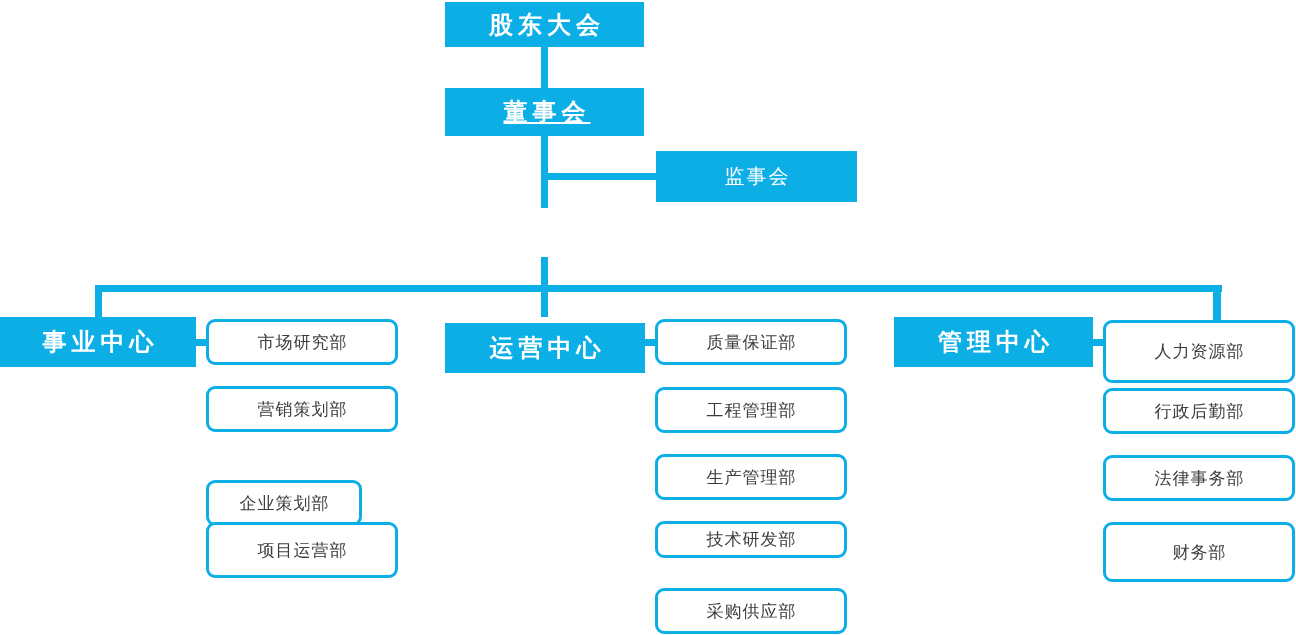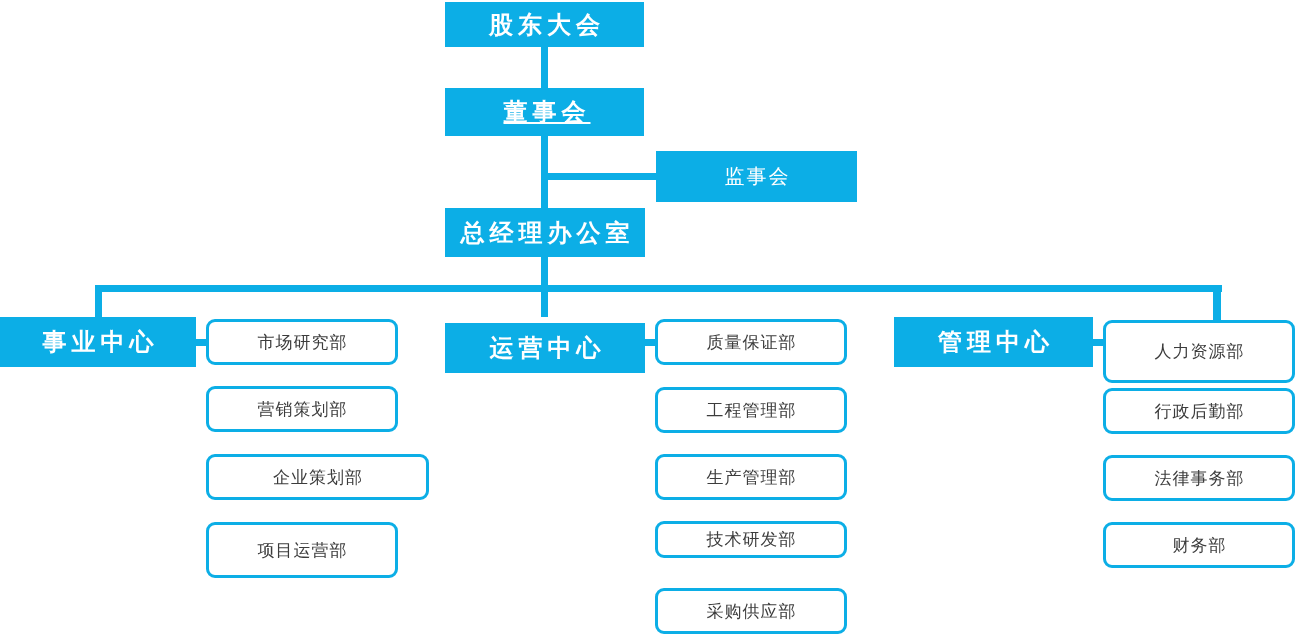--- a/index.html
+++ b/index.html
@@ -68,35 +68,34 @@
   <div class="line" style="left:95px;top:292px;width:7px;height:25px;"></div>
   <div class="line" style="left:541px;top:292px;width:7px;height:25px;"></div>
   <div class="line" style="left:1213px;top:292px;width:8px;height:28px;"></div>
   <div class="line" style="left:196px;top:339px;width:10px;height:7px;"></div>
   <div class="line" style="left:645px;top:339px;width:10px;height:7px;"></div>
   <div class="line" style="left:1093px;top:339px;width:10px;height:7px;"></div>
 
   <div class="node blue" style="left:445px;top:2px;width:199px;height:45px;">股东大会</div>
   <div class="node blue" style="left:445px;top:88px;width:199px;height:48px;text-decoration:underline;">董事会</div>
   <div class="node blue small" style="left:656px;top:151px;width:201px;height:51px;">监事会</div>
-  <div class="node blue" style="left:445px;top:208px;width:200px;height:49px;">总经理办公室</div>
 
   <div class="node blue" style="left:0px;top:317px;width:196px;height:50px;">事业中心</div>
   <div class="node blue" style="left:445px;top:323px;width:200px;height:50px;">运营中心</div>
   <div class="node blue" style="left:894px;top:317px;width:199px;height:50px;text-align:center;">管理中心</div>
 
   <div class="node dept" style="left:206px;top:319px;width:192px;height:46px;">市场研究部</div>
   <div class="node dept" style="left:206px;top:386px;width:192px;height:46px;">营销策划部</div>
-  <div class="node dept" style="left:206px;top:454px;width:223px;height:46px;">企业策划部</div>
+  <div class="node dept" style="left:206px;top:480px;width:156px;height:46px;">企业策划部</div>
   <div class="node dept" style="left:206px;top:522px;width:192px;height:56px;">项目运营部</div>
 
   <div class="node dept" style="left:655px;top:319px;width:192px;height:46px;">质量保证部</div>
   <div class="node dept" style="left:655px;top:387px;width:192px;height:46px;">工程管理部</div>
   <div class="node dept" style="left:655px;top:454px;width:192px;height:46px;">生产管理部</div>
   <div class="node dept" style="left:655px;top:521px;width:192px;height:37px;">技术研发部</div>
   <div class="node dept" style="left:655px;top:588px;width:192px;height:46px;">采购供应部</div>
 
   <div class="node dept" style="left:1103px;top:320px;width:192px;height:63px;">人力资源部</div>
   <div class="node dept" style="left:1103px;top:388px;width:192px;height:46px;">行政后勤部</div>
   <div class="node dept" style="left:1103px;top:455px;width:192px;height:46px;">法律事务部</div>
-  <div class="node dept" style="left:1103px;top:522px;width:192px;height:46px;">财务部</div>
+  <div class="node dept" style="left:1103px;top:522px;width:192px;height:60px;">财务部</div>
 
 </div>
 
 </body></html>

